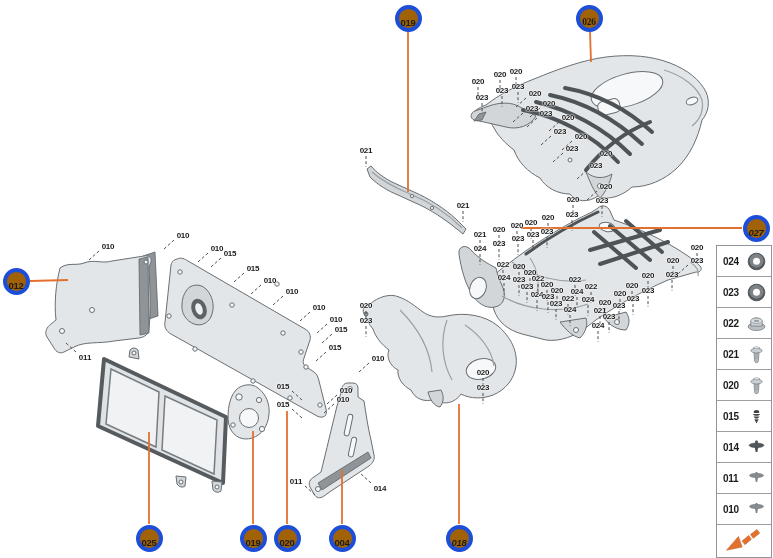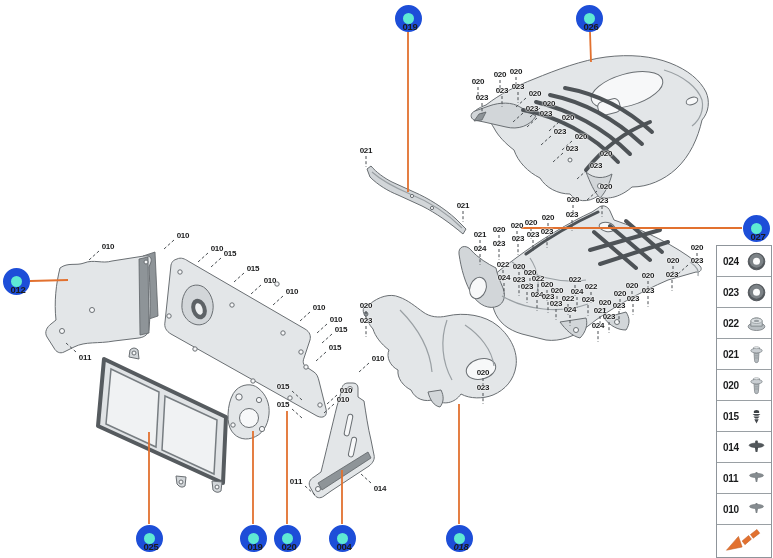--- a/index.html
+++ b/index.html
@@ -14,22 +14,22 @@
   .p-strap{fill:none;stroke:#4e5357;stroke-width:4;stroke-linecap:round;}
   .p-strap3{fill:none;stroke:#4e5357;stroke-width:3;stroke-linecap:round;}
   .p-line {fill:none;stroke:#9aa0a4;stroke-width:1.2;}
   .frame  {fill:#e0e3e5;stroke:#565b5f;stroke-width:4;stroke-linejoin:round;}
   .win    {fill:#f0f2f3;stroke:#777d81;stroke-width:1.5;}
   
   .plabel{position:absolute;transform:translate(-50%,-50%);font-weight:bold;font-size:8px;
           color:#1b1c1d;letter-spacing:-0.2px;white-space:nowrap;z-index:5;
           text-shadow:0 0 2px #fff,0 0 2px #fff,0 0 1px #fff;}
   
-  .callout{position:absolute;width:27px;height:27px;border-radius:50%;border:8px solid #1d4ed8;
-           background:#5eead4;color:#1b1c1d;font-weight:bold;font-size:9.5px;line-height:27px;
+  .callout{position:absolute;width:27px;height:27px;border-radius:50%;border:4px solid #1d4ed8;
+           background:#a16207;color:#1b1c1d;font-weight:bold;font-size:9.5px;line-height:27px;
            text-align:center;z-index:8;box-sizing:border-box;letter-spacing:-0.3px;cursor:pointer;}
   
   .legend{position:absolute;left:716px;top:245px;width:56px;z-index:9;background:#fff;
           border:1.5px solid #8f959b;box-sizing:border-box;}
   .legend-row{height:31px;border-bottom:1px solid #9aa0a4;display:flex;align-items:center;
               justify-content:space-between;padding:0 4px 0 6px;box-sizing:border-box;cursor:pointer;background:#fff;}
   .legend-num{font-weight:bold;font-size:10px;color:#1b1c1d;letter-spacing:-0.3px;}
   .legend-icon{width:21px;height:21px;flex:0 0 auto;}
   .legend-footer{height:32px;display:flex;align-items:center;justify-content:center;cursor:pointer;background:#fff;}
   .arrow-svg{width:42px;height:24px;}
@@ -339,23 +339,23 @@
       <span class="plabel" style="left: 380px; top: 488px;">014</span>
       <span class="plabel" style="left: 366px; top: 305px;">020</span>
       <span class="plabel" style="left: 366px; top: 320px;">023</span>
       <span class="plabel" style="left: 378px; top: 358px;">010</span>
       <span class="plabel" style="left: 483px; top: 372px;">020</span>
       <span class="plabel" style="left: 483px; top: 387px;">023</span>
     </div>
 
   <div id="callouts">
       <div class="callout" style="left: 394.5px; top: 4.5px;">019</div>
-      <div class="callout" style="left: 575.5px; top: 4.5px;">026</div>
+      <div class="callout" style="left: 575.5px; top: 4.5px; font-family: Liberation Serif, serif;">026</div>
       <div class="callout" style="left: 2.5px; top: 267.5px;">012</div>
-      <div class="callout" style="left: 742.5px; top: 214.5px;">027</div>
+      <div class="callout" style="left: 742.5px; top: 214.5px; font-style: italic;">027</div>
       <div class="callout" style="left: 135.5px; top: 524.5px;">025</div>
       <div class="callout" style="left: 239.5px; top: 524.5px;">019</div>
       <div class="callout" style="left: 273.5px; top: 524.5px;">020</div>
       <div class="callout" style="left: 328.5px; top: 524.5px;">004</div>
       <div class="callout" style="left: 445.5px; top: 524.5px; font-style: italic;">018</div>
     </div>
 
   <div class="legend">
     <div id="legend-rows">
         <div class="legend-row">

